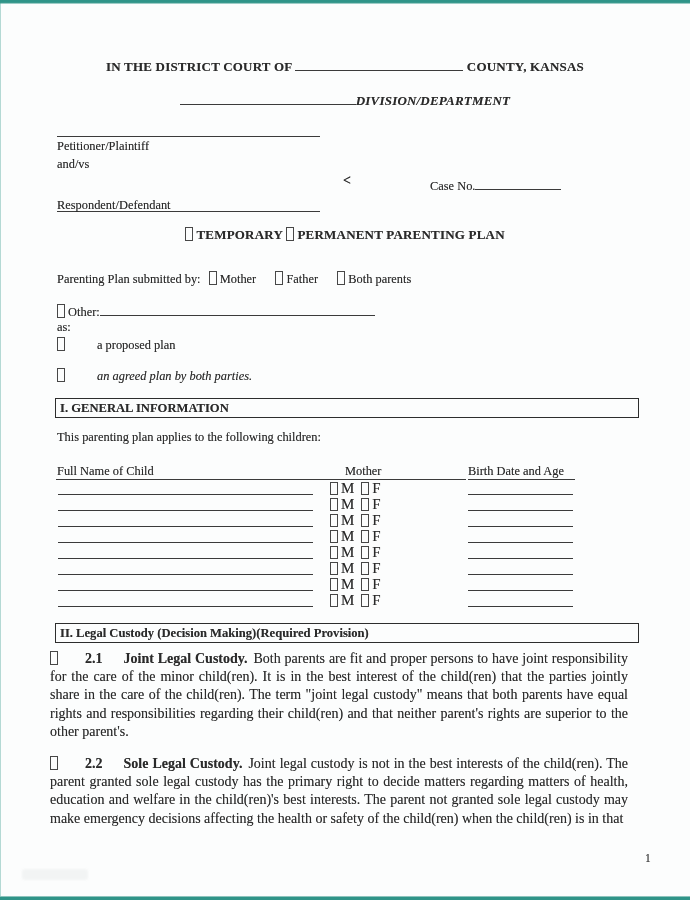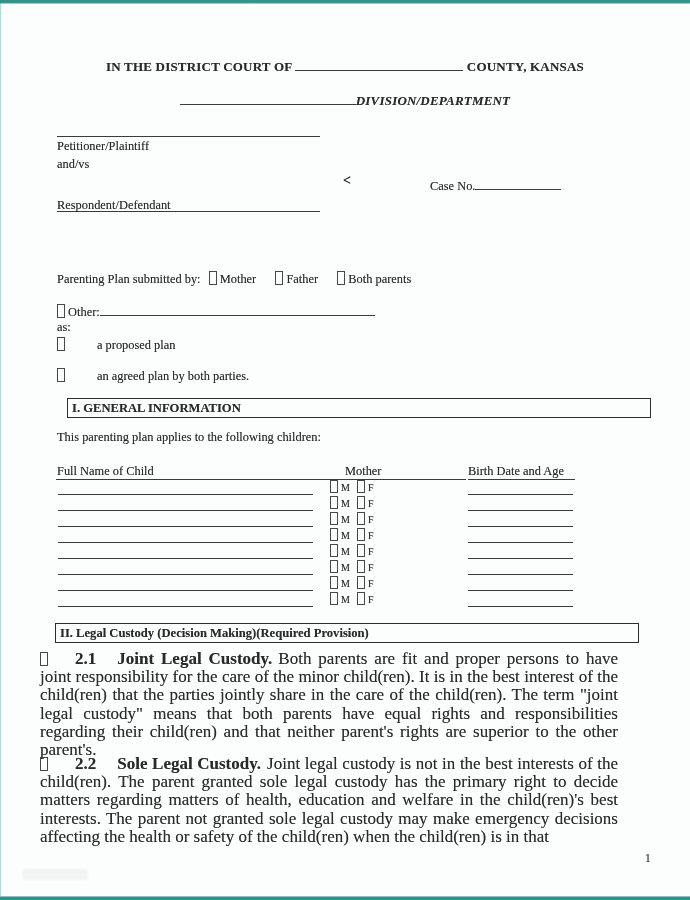--- a/index.html
+++ b/index.html
@@ -25,26 +25,26 @@
   .cb{display:inline-block;width:6px;height:12px;border:1px solid #474747;vertical-align:-2px;background:transparent;}
   .cb-sm{width:6px;height:11px;}
   .center{left:0;width:690px;text-align:center;}
   .hdr{font-size:13px;font-weight:bold;letter-spacing:.2px;}
   .body-sm{font-size:12.4px;}
   .sec-box{
     position:absolute;left:55px;width:578px;height:18px;
     border:1.4px solid #2d2d2d;font-weight:bold;font-size:12.6px;
     line-height:18px;padding-left:4px;background:transparent;
   }
-  .para{position:absolute;left:40px;width:578px;margin:0;font-size:17px;
+  .para{position:absolute;left:50px;width:578px;margin:0;font-size:14px;
     line-height:18.2px;text-align:justify;}
   .sp1{display:inline-block;width:27px;}
   .sp2{display:inline-block;width:21px;}
   .t-title{margin-right:6px;}
-  .child-row{position:absolute;left:0;width:690px;height:16px;font-size:10px;line-height:16px;}
+  .child-row{position:absolute;left:0;width:690px;height:16px;font-size:15px;line-height:16px;}
   .name-line{position:absolute;left:58px;top:15px;width:255px;border-bottom:1.1px solid #3b3b3b;height:0;}
   .birth-line{position:absolute;left:468px;top:15px;width:105px;border-bottom:1.1px solid #3b3b3b;height:0;}
   .gender-cell{position:absolute;left:330px;top:1px;white-space:nowrap;}
   .glabel{margin:0 7px 0 3px;}
   .smudge{position:absolute;left:22px;top:869px;width:66px;height:11px;
     background:rgba(120,130,128,.07);filter:blur(1px);border-radius:3px;}
   .pgnum{position:absolute;left:645px;top:852px;font-size:11.5px;color:#3a3a3a;}
 </style>
 </head>
 <body>
@@ -70,44 +70,49 @@
 
   <div class="abs b" style="top:173px;left:343px;font-size:14px;">&lt;</div>
 
   <div class="abs body-sm" style="top:177px;left:430px;">
     <span>Case No.</span><span class="blank" style="width:86px;"></span>
   </div>
 
   <div class="line" style="top:211px;left:57px;width:263px;"></div>
   <div class="abs body-sm" style="top:198px;left:57px;">Respondent/Defendant</div>
 
+  <div class="abs center hdr" style="top:227px;">
+    <span class="cb"></span>
+    <span>TEMPORARY</span><span class="cb" style="margin-left:3px;"></span>
+    <span>PERMANENT PARENTING PLAN</span>
+  </div>
 
   <div class="abs body-sm" style="top:271px;left:57px;">
     <span>Parenting Plan submitted by:</span>
     <span style="margin-left:5px;"><span class="cb"></span> <span>Mother</span></span>
     <span style="margin-left:16px;"><span class="cb"></span> <span>Father</span></span>
     <span style="margin-left:16px;"><span class="cb"></span> <span>Both parents</span></span>
   </div>
 
   <div class="abs body-sm" style="top:303px;left:57px;">
     <span class="cb"></span>
     <span>Other:</span><span class="blank" style="width:275px;"></span>
   </div>
 
   <div class="abs body-sm" style="top:320px;left:57px;">as:</div>
 
   <div class="abs body-sm" style="top:337px;left:57px;">
     <span class="cb"></span><span style="display:inline-block;width:32px;"></span><span>a proposed plan</span>
   </div>
 
-  <div class="abs body-sm" style="top:368px;left:57px;">
+  <div class="abs body-sm" style="top:368px;left:57px;font-style:italic;">
     <span class="cb"></span><span style="display:inline-block;width:32px;"></span><span>an agreed plan by both parties.</span>
   </div>
 
-  <div class="sec-box" style="top:398px;margin-left:12px;">I.  GENERAL INFORMATION</div>
+  <div class="sec-box" style="top:398px;">I.  GENERAL INFORMATION</div>
 
   <div class="abs body-sm" style="top:430px;left:57px;">This parenting plan applies to the following children:</div>
 
   <div class="abs body-sm" style="top:464px;left:57px;">Full Name of Child</div>
   <div class="abs body-sm" style="top:464px;left:345px;">Mother</div>
   <div class="abs body-sm" style="top:464px;left:468px;">Birth Date and Age</div>
   <div class="line" style="top:479px;left:56px;width:410px;"></div>
   <div class="line" style="top:479px;left:468px;width:107px;"></div>
 
   <div>

